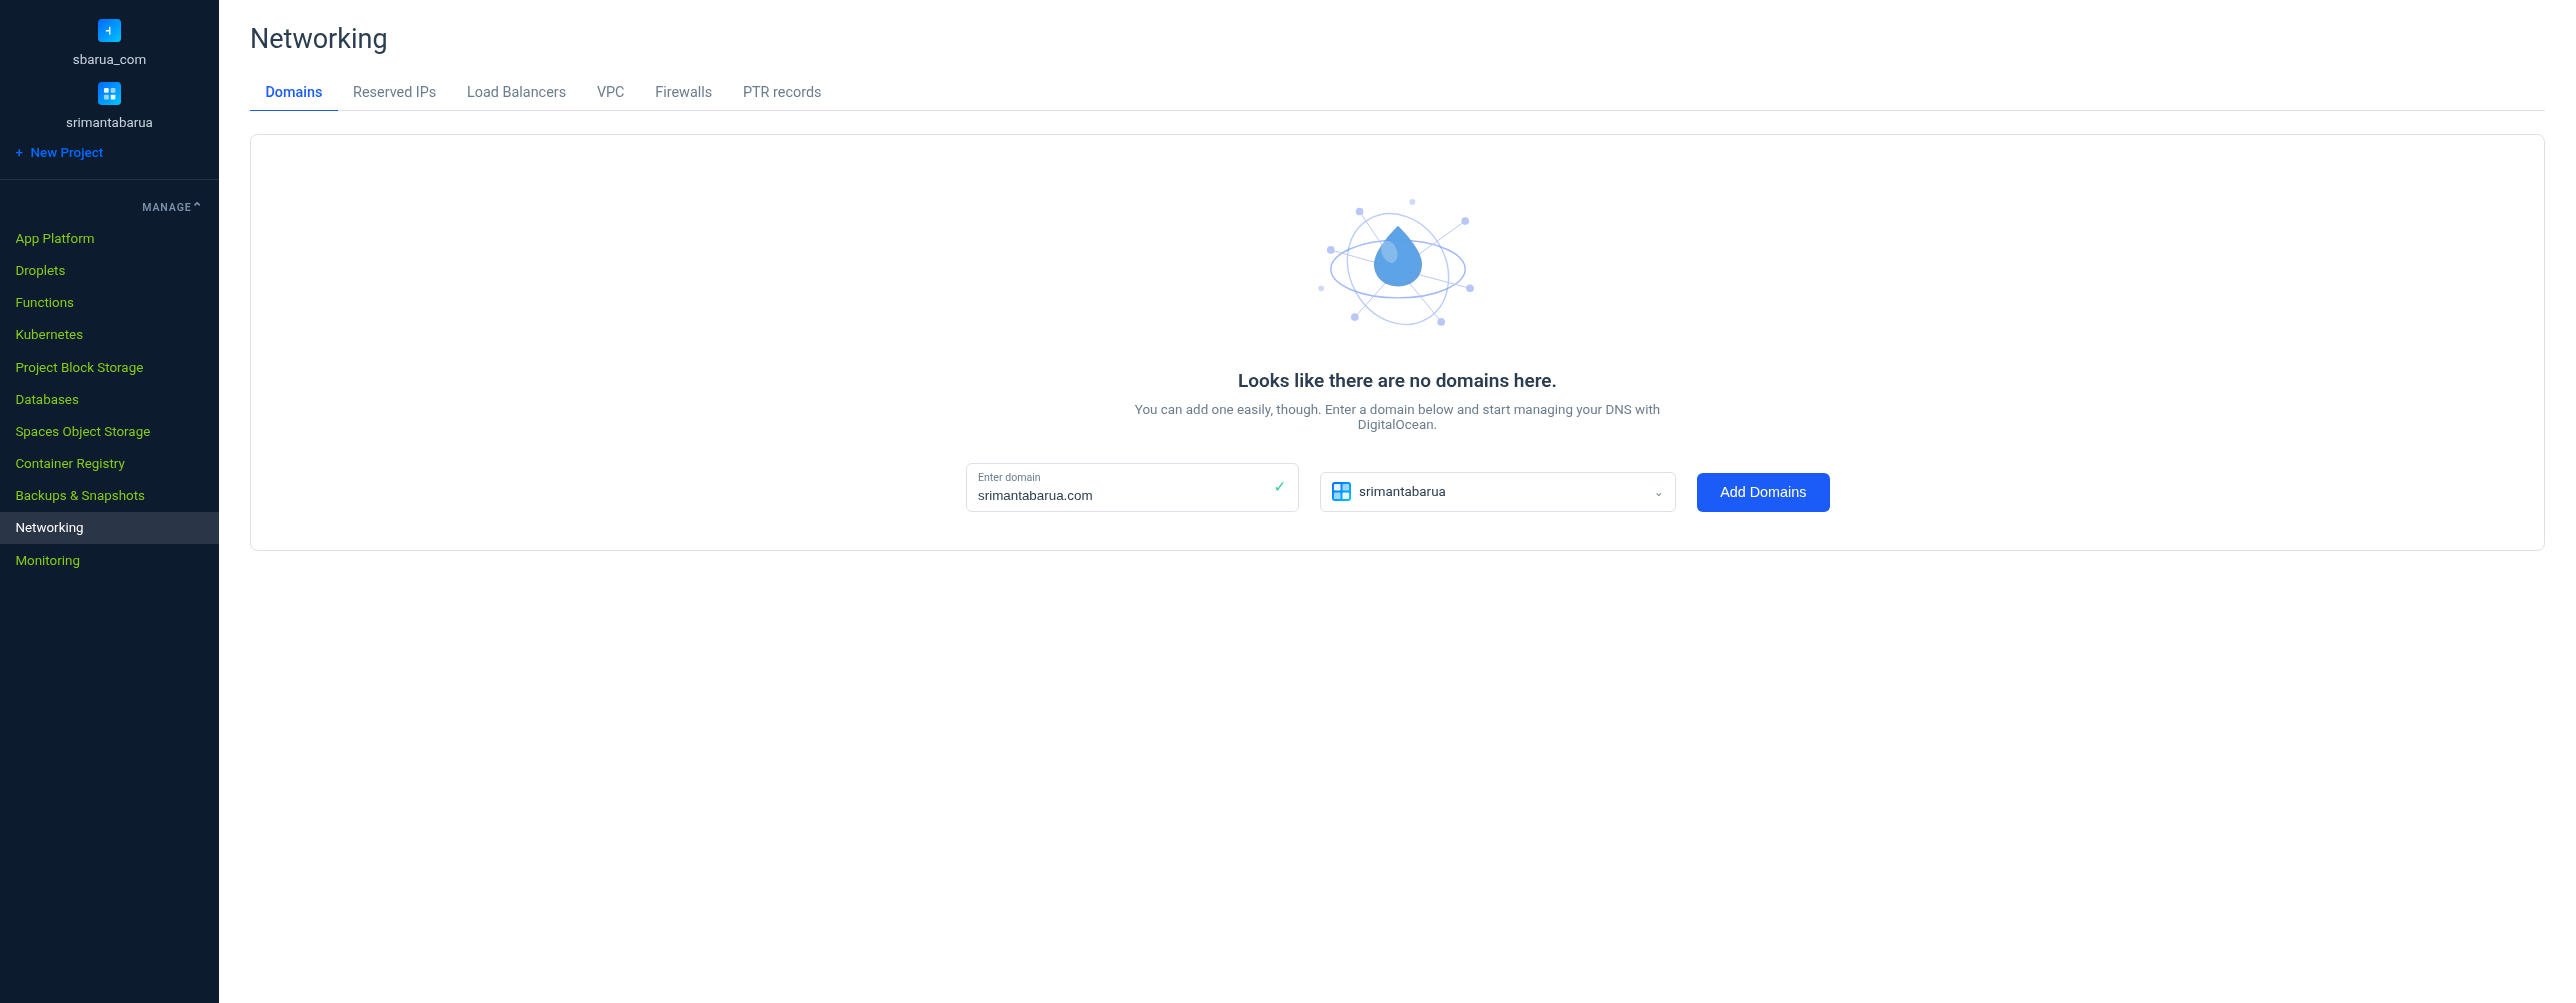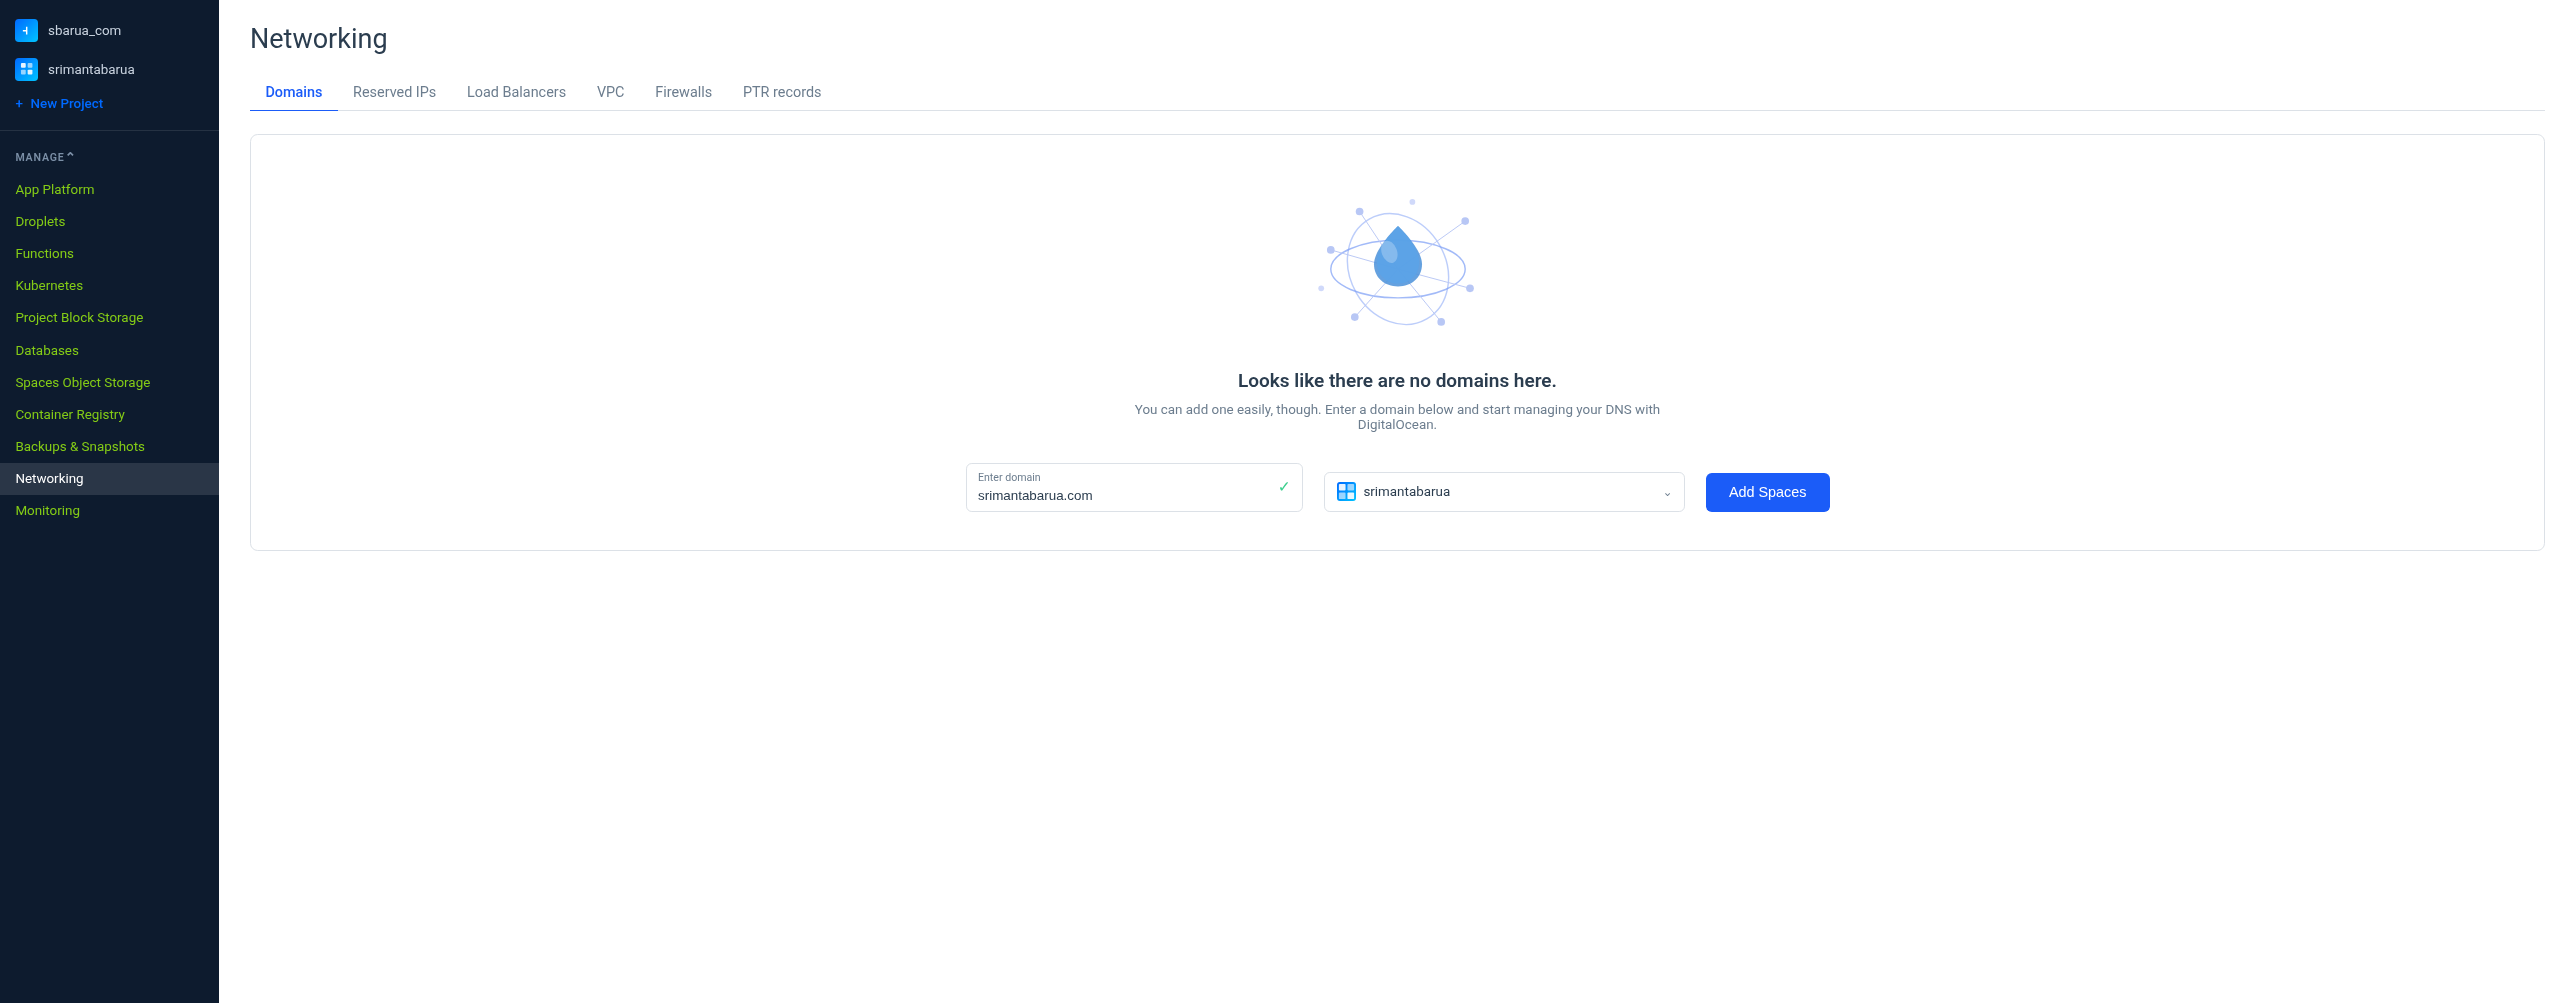--- a/index.html
+++ b/index.html
@@ -21,20 +21,21 @@
       border-bottom: 1px solid rgba(255,255,255,0.1);
     }
     .sidebar-project-item {
       display: flex;
       align-items: center;
       gap: 9.6px;
       padding: 7.7px 15.4px;
       cursor: pointer;
       font-size: 13.4px;
       color: #c9d3df;
+      flex-direction: column;
     }
     .project-icon {
       width: 23px;
       height: 23px;
       border-radius: 3.8px;
       display: flex;
       align-items: center;
       justify-content: center;
       flex-shrink: 0;
     }
@@ -47,27 +48,28 @@
       padding: 7.7px 15.4px;
       color: #0069ff;
       font-size: 13.4px;
       cursor: pointer;
       font-weight: 500;
     }
     .manage-section { padding: 15.4px 0; }
     .manage-header {
       display: flex;
       align-items: center;
-      justify-content: flex-start;
+      justify-content: flex-end;
       padding: 3.8px 15.4px 7.7px;
       font-size: 10.6px;
       font-weight: 600;
       letter-spacing: 0.08em;
       color: #7b8fa6;
       text-transform: uppercase;
+      margin-left: 21px;
     }
     .sidebar-nav-item {
       display: flex;
       align-items: center;
       padding: 8.6px 15.4px;
       font-size: 13.4px;
       color: #84cc16;
       cursor: pointer;
       border-radius: 0;
     }
@@ -365,19 +367,19 @@
                   <rect x="11" y="2" width="7" height="7" rx="1" fill="white" fill-opacity="0.6"></rect>
                   <rect x="2" y="11" width="7" height="7" rx="1" fill="white" fill-opacity="0.6"></rect>
                   <rect x="11" y="11" width="7" height="7" rx="1" fill="white" fill-opacity="0.9"></rect>
                 </svg>
             </div>
             <span class="project-select-name">srimantabarua</span>
           </div>
           <span class="chevron-down">⌄</span>
         </div>
 
-        <button class="add-domain-btn">Add Spaces</button>
+        <button class="add-domain-btn">Add Domains</button>
       </div>
 
     </div>
   </div>
 </div>
 
 
 </body></html>

